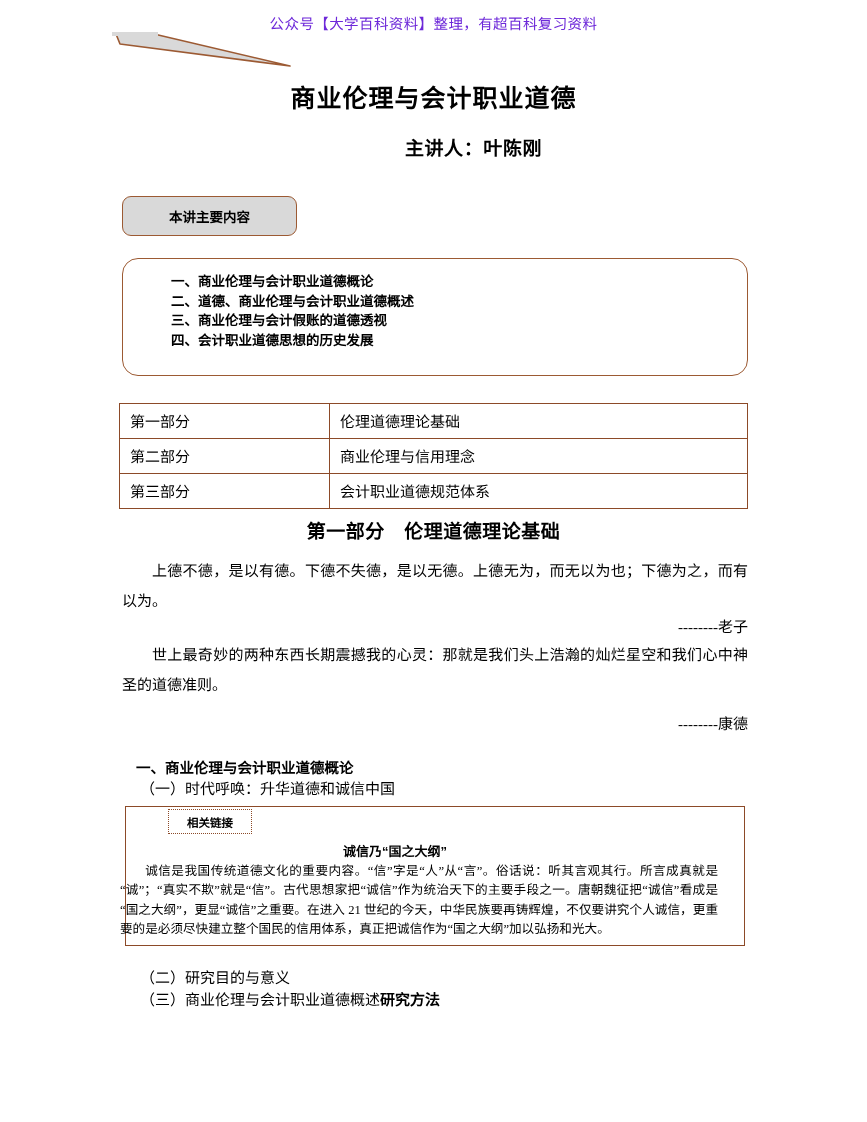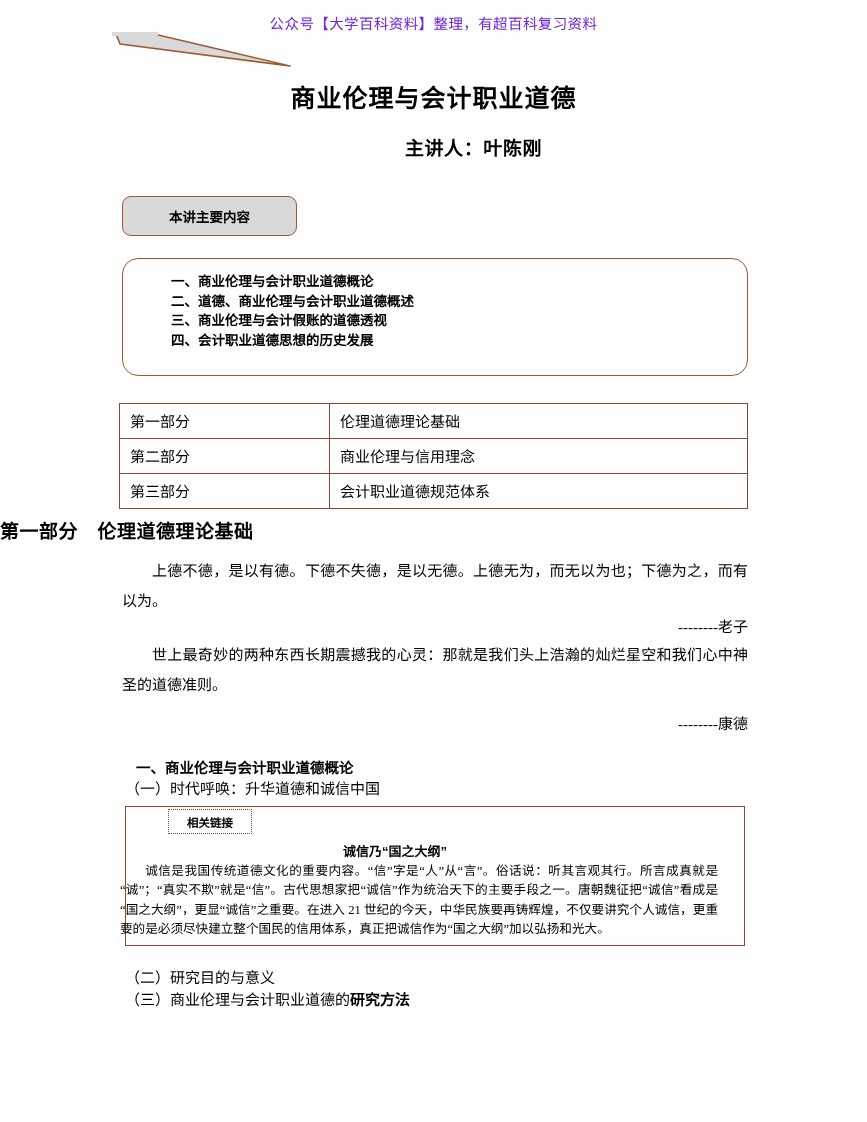--- a/index.html
+++ b/index.html
@@ -135,21 +135,21 @@
     vertical-align: middle;
   }
   .parts-table td.col-a { width: 199px; }
 
   
   .part-heading {
     position: absolute;
     top: 516px;
     left: 0;
     width: 867px;
-    text-align: left;
+    text-align: center;
     font-family: "Liberation Sans", "DejaVu Sans", sans-serif;
     font-size: 19px;
     font-weight: bold;
     letter-spacing: 0.5px;
   }
 
   
   .body-block {
     position: absolute;
     left: 122px;
@@ -176,21 +176,21 @@
   .sec-heading {
     position: absolute;
     left: 136px;
     font-family: "Liberation Sans", "DejaVu Sans", sans-serif;
     font-size: 14.5px;
     font-weight: bold;
     line-height: 20px;
   }
   .sub-line {
     position: absolute;
-    left: 125px;
+    left: 140px;
     font-family: "Liberation Serif", "DejaVu Serif", serif;
     font-size: 15px;
     line-height: 22px;
     white-space: nowrap;
   }
   .sub-line b {
     font-family: "Liberation Sans", "DejaVu Sans", sans-serif;
     font-weight: bold;
   }
 
@@ -300,15 +300,15 @@
 
   <div class="sec-heading" style="top:758px;">一、商业伦理与会计职业道德概论</div>
   <div class="sub-line" style="top:778px;">（一）时代呼唤：升华道德和诚信中国</div>
 
   <div class="link-box"></div>
   <div class="link-tab">相关链接</div>
   <div class="link-title">诚信乃“国之大纲”</div>
   <div class="link-body">诚信是我国传统道德文化的重要内容。“信”字是“人”从“言”。俗话说：听其言观其行。所言成真就是“诚”；“真实不欺”就是“信”。古代思想家把“诚信”作为统治天下的主要手段之一。唐朝魏征把“诚信”看成是“国之大纲”，更显“诚信”之重要。在进入 21 世纪的今天，中华民族要再铸辉煌，不仅要讲究个人诚信，更重要的是必须尽快建立整个国民的信用体系，真正把诚信作为“国之大纲”加以弘扬和光大。</div>
 
   <div class="sub-line" style="top:967px;">（二）研究目的与意义</div>
-  <div class="sub-line" style="top:989px;"><span>（三）商业伦理与会计职业道德的</span><b>研究方法</b></div>
+  <div class="sub-line" style="top:989px;"><span>（三）商业伦理与会计职业道德概述</span><b>研究方法</b></div>
 
 </div>
 
 </body></html>

